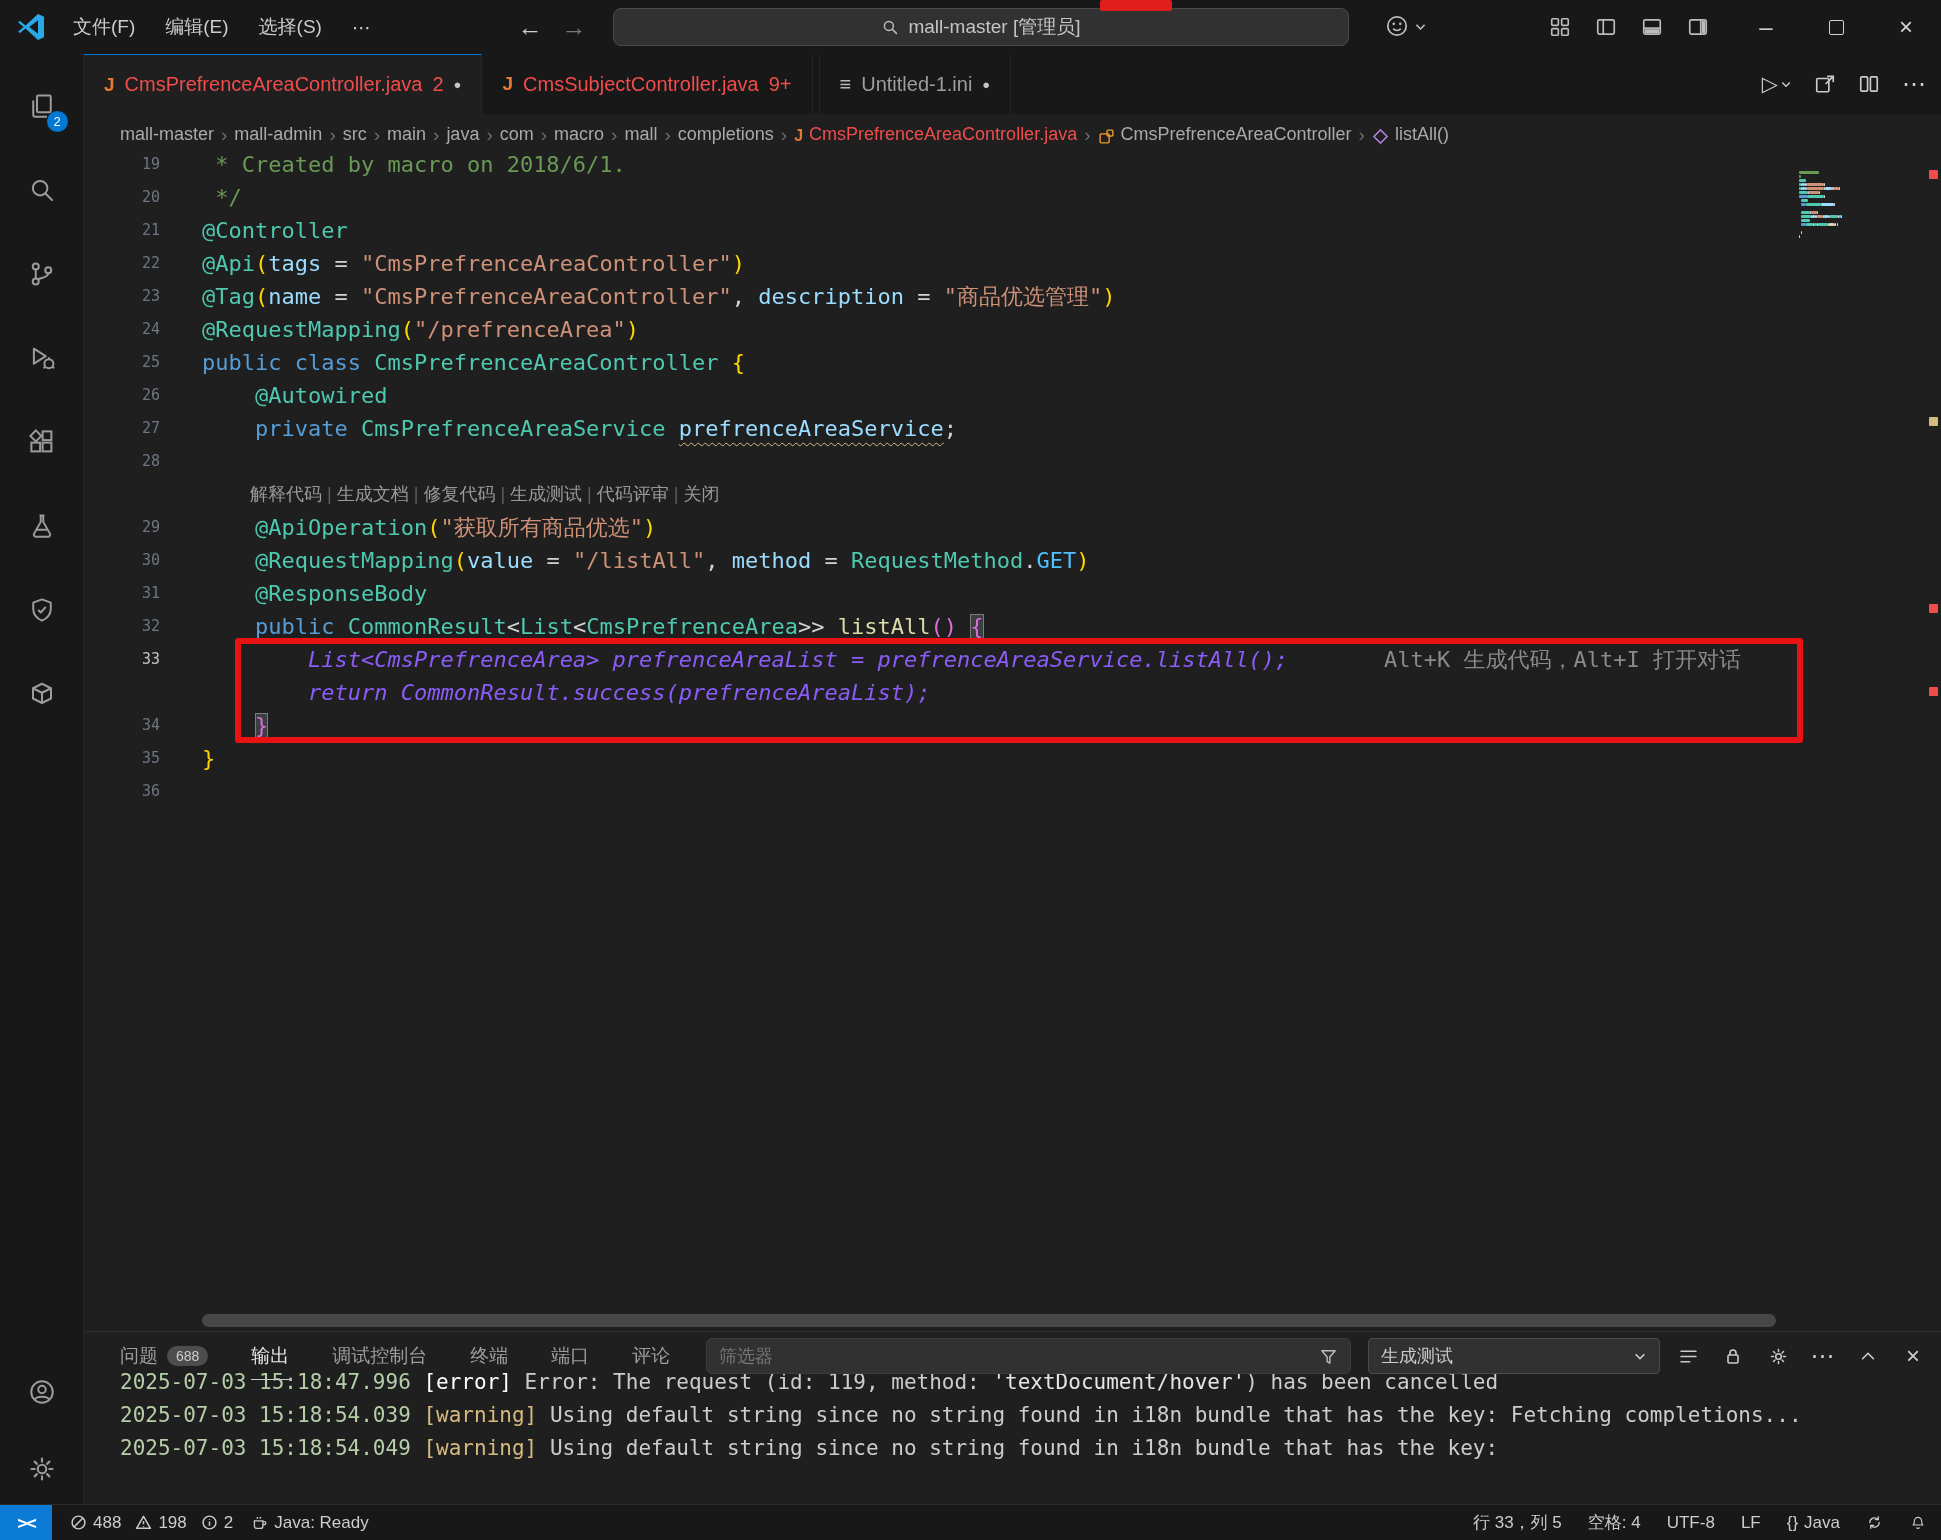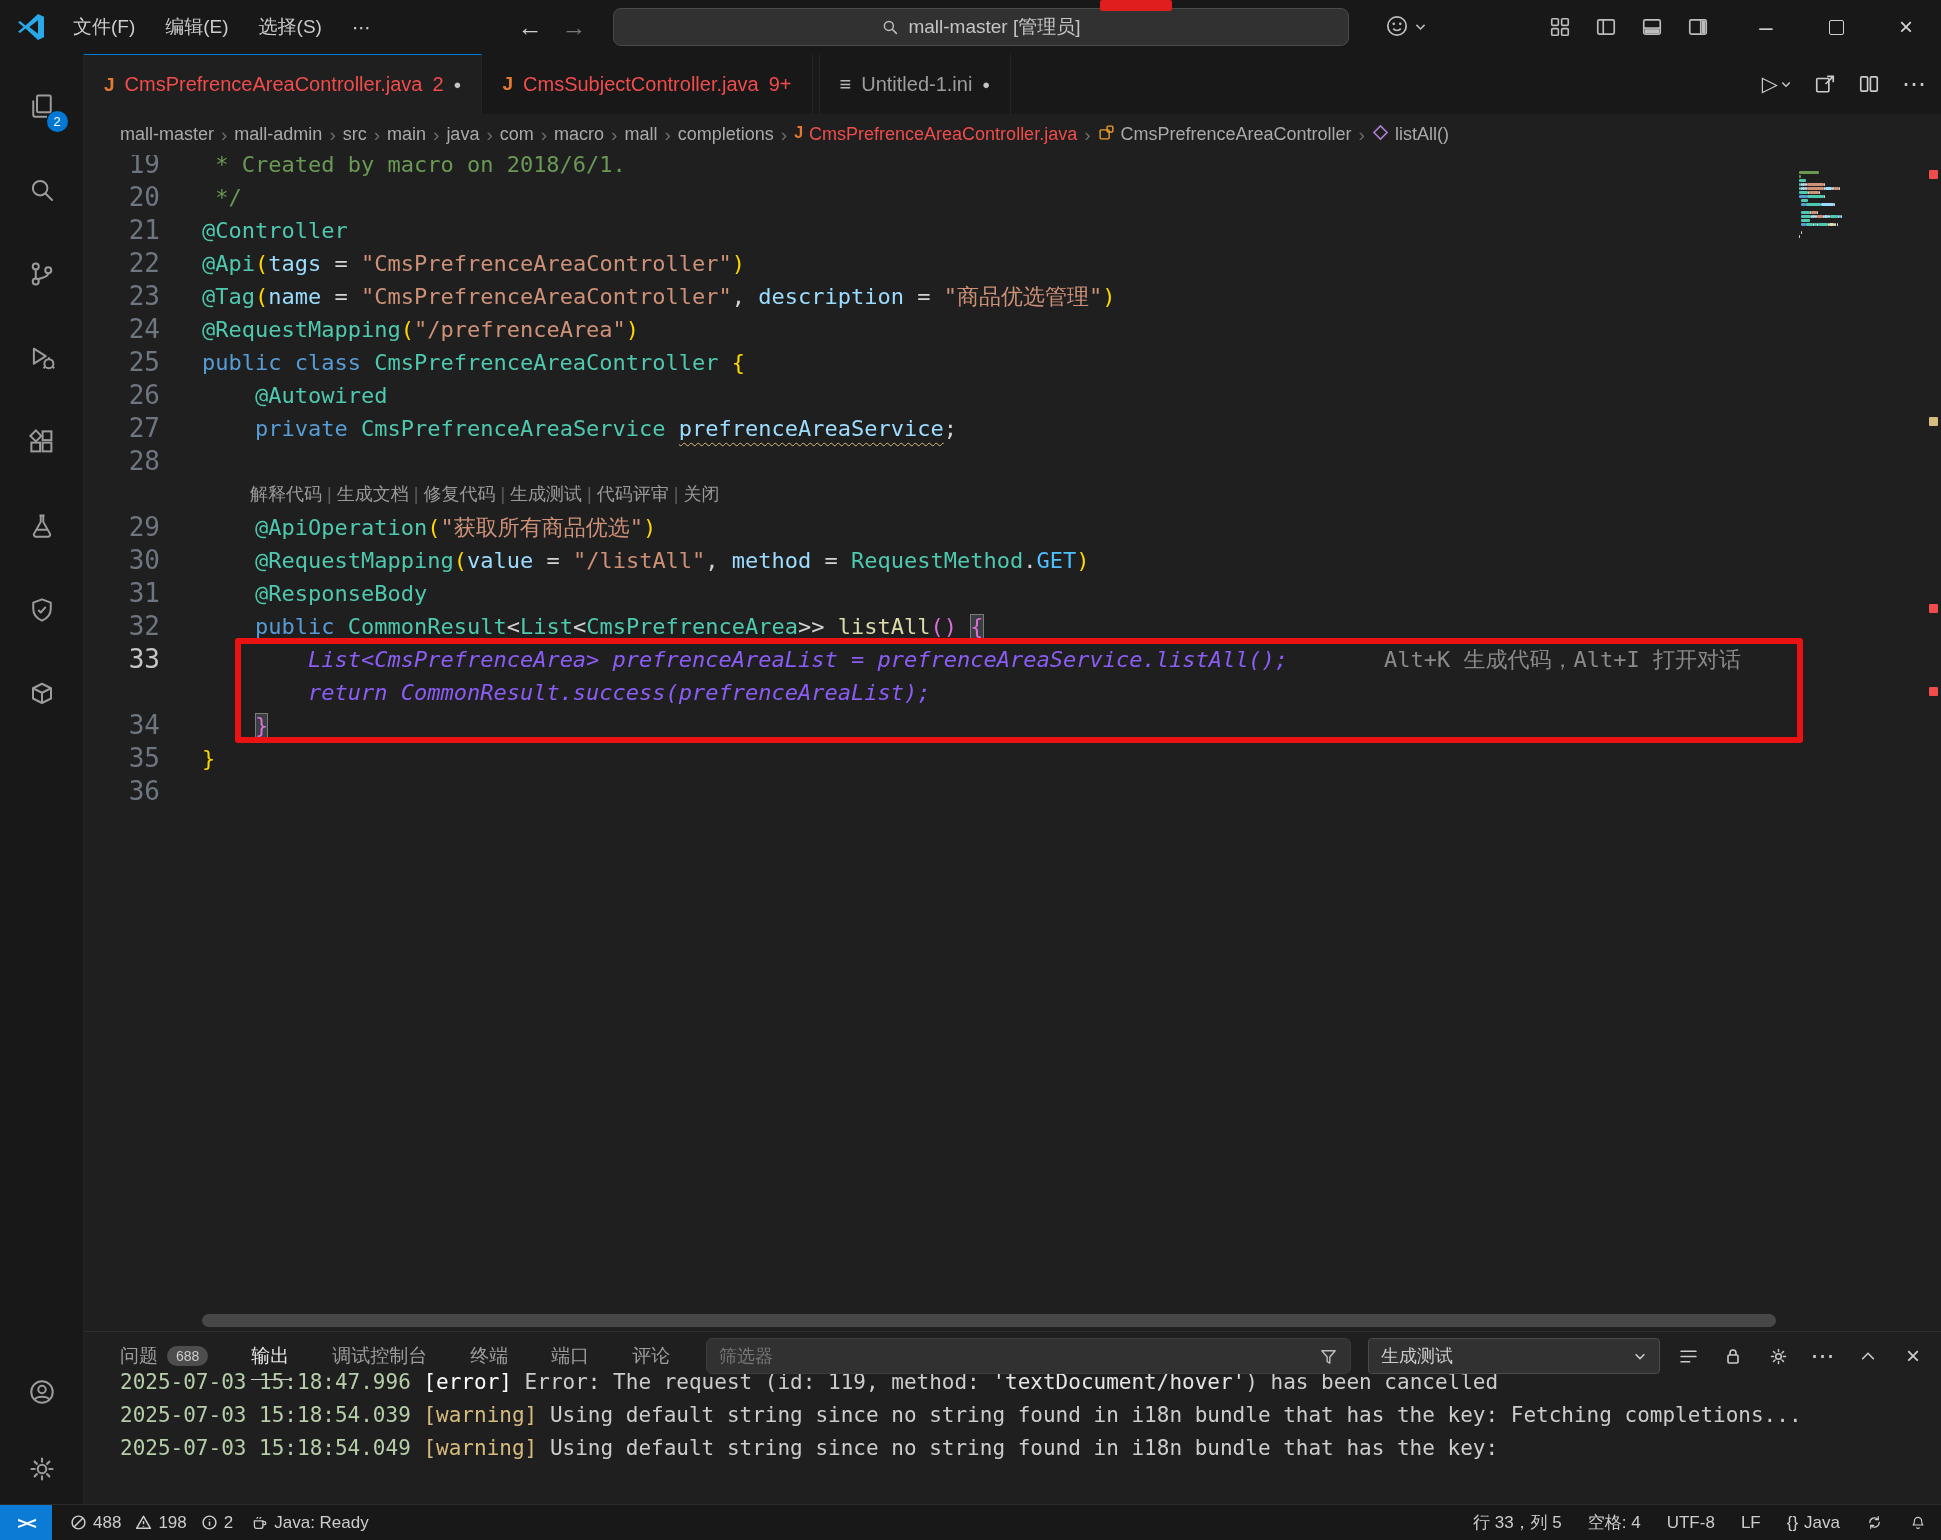--- a/index.html
+++ b/index.html
@@ -41,30 +41,30 @@
   .tab-icon.java{color:#e37933;font-weight:bold;font-size:19px}
   .tab-icon.ini{color:#b7b7b7;font-size:20px}
   .tab-dot{color:#c5c5c5;font-size:13px}
   .editor-actions{position:absolute;right:14px;top:0;height:60px;display:flex;align-items:center;gap:22px;color:#cccccc}
   .ea{display:flex;align-items:center;gap:2px}
   .play-glyph{font-size:21px}
   .more-glyph{font-size:24px;letter-spacing:1px}
 
   
   .breadcrumbs{height:41px;background:#1f1f1f;display:flex;align-items:center;padding-left:36px;font-size:18px;color:#a9a9a9;flex:0 0 auto;position:relative;z-index:4}
-  .crumb{display:flex;align-items:flex-start;gap:6px;white-space:nowrap}
+  .crumb{display:flex;align-items:flex-end;gap:6px;white-space:nowrap}
   .crumb.error{color:#f14c4c}
   .crumb-sep{color:#6e6e6e;margin:0 7px;font-size:19px}
   .crumb .jicon{color:#e37933;font-weight:bold;font-size:16px;font-family:"Liberation Sans",sans-serif}
 
   
   .editor{position:relative;flex:1;background:#1f1f1f;overflow:hidden;min-height:0}
   .rows{position:absolute;left:0;top:-7px;right:150px;padding-left:118px;font-family:"DejaVu Sans Mono","Liberation Mono",monospace;font-size:22px;white-space:pre}
   .crow{position:relative;height:33px;line-height:33px}
-  .lnum{position:absolute;left:-118px;width:76px;text-align:right;color:#6e7681;font-size:26px}
+  .lnum{position:absolute;left:-118px;width:76px;text-align:right;color:#6e7681;font-size:15px}
   .crow.active .lnum{color:#c6c6c6}
   .lensrow{height:33px;line-height:33px;padding-left:48px;font-family:"Liberation Sans","DejaVu Sans",sans-serif;font-size:18px;color:#999999;white-space:pre}
   .lens-sep{color:#5f5f5f}
   .cm{color:#6A9955}.an{color:#4EC9B0}.kw{color:#569CD6}.tp{color:#4EC9B0}.vr{color:#9CDCFE}
   .st{color:#CE9178}.fn{color:#DCDCAA}.cs{color:#4FC1FF}.pl{color:#d4d4d4}
   .p1{color:#FFD700}.p2{color:#DA70D6}
   .gh{color:#8b5cf6;font-style:italic}
   .sq{text-decoration:underline wavy #d7ba7d 1px;text-underline-offset:6px}
   .bm{outline:1px solid #7b7b7b;outline-offset:-1px;background:#3a3d41}
   .hint{color:#8a8a8a;margin-left:96px;font-style:normal}

